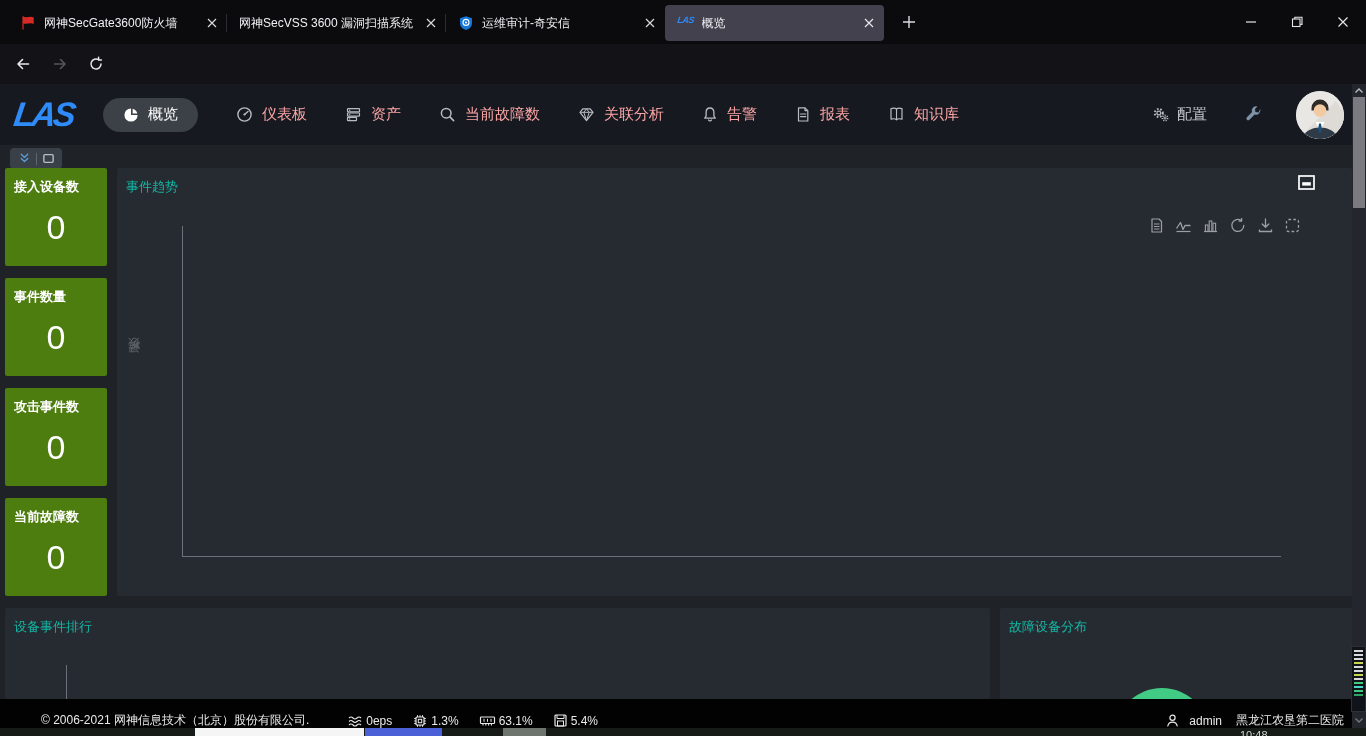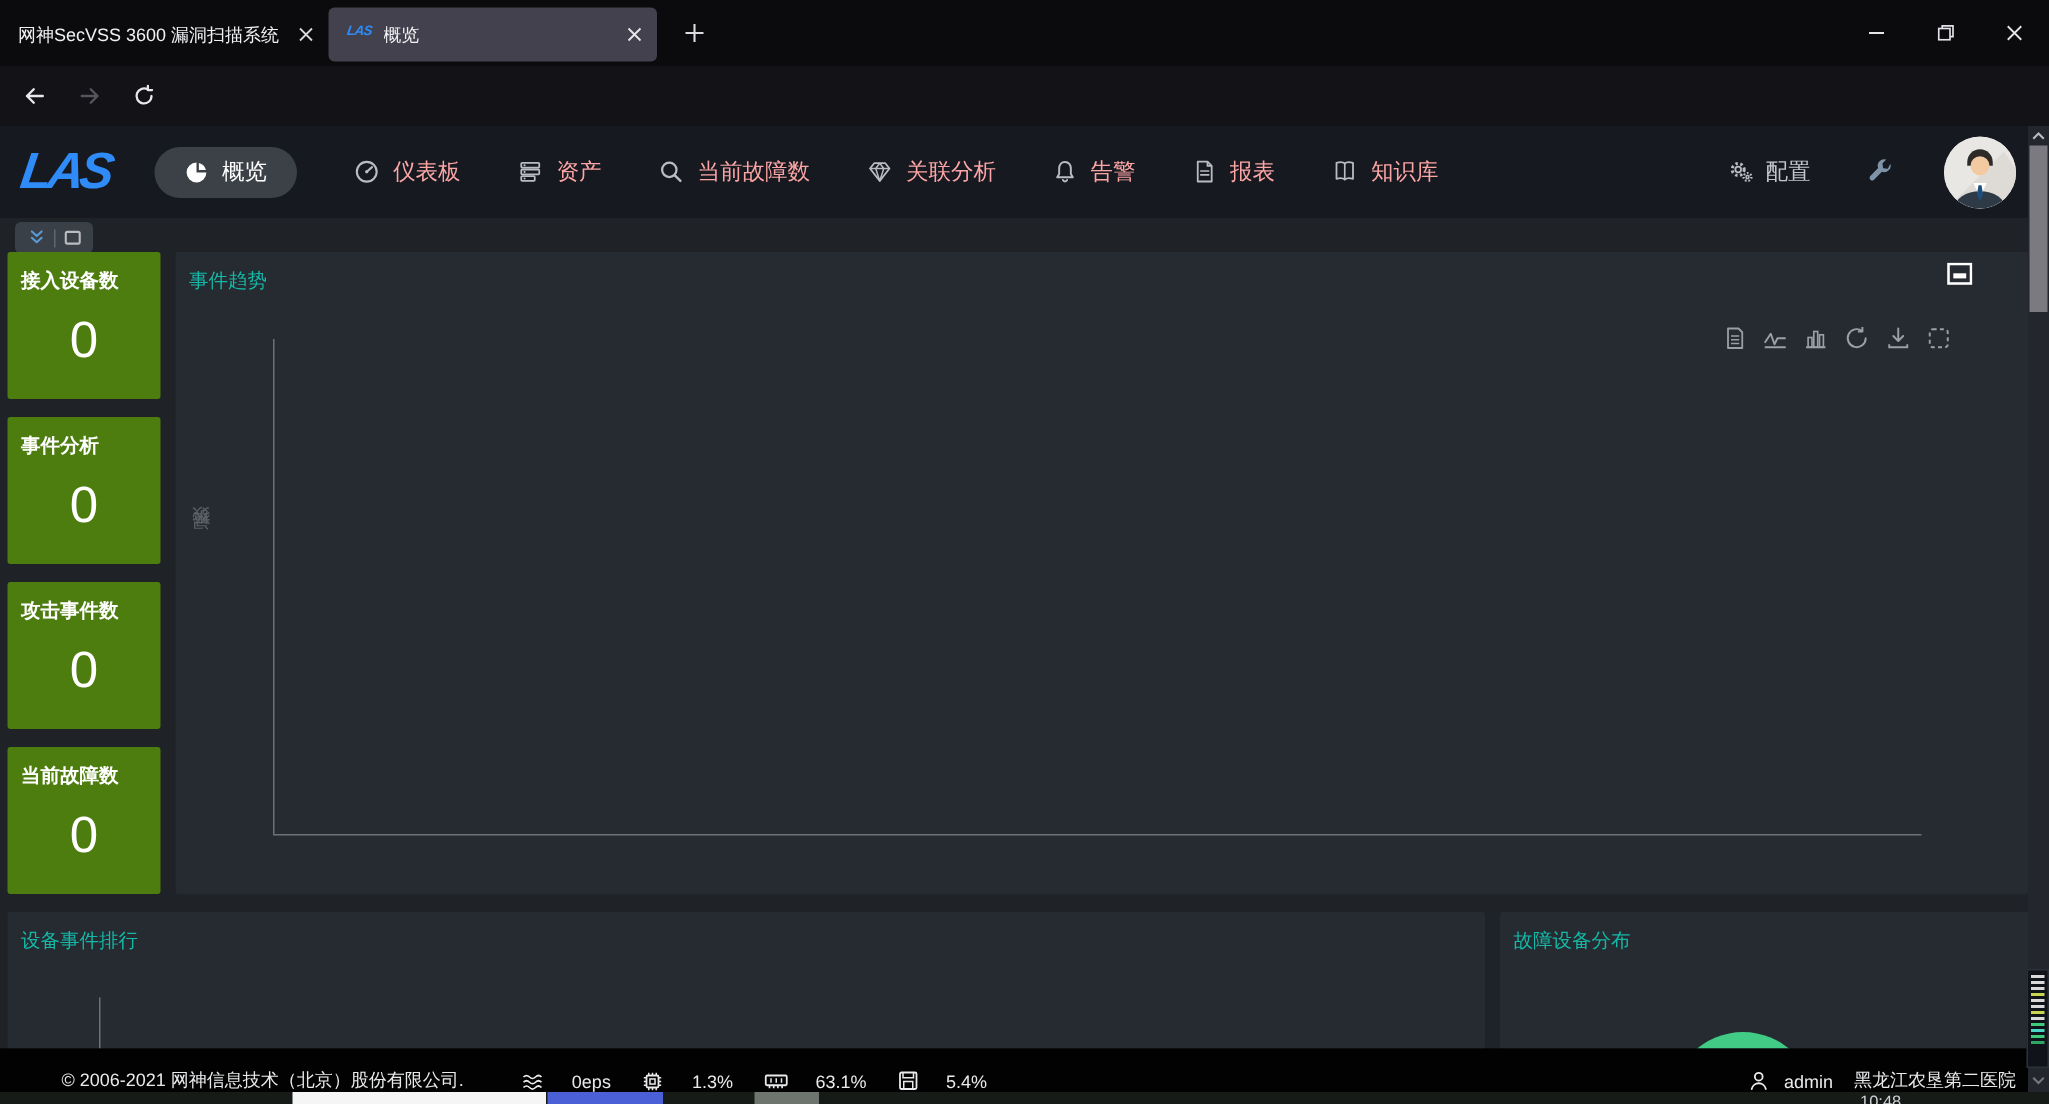--- a/index.html
+++ b/index.html
@@ -58,52 +58,77 @@
   .axis-h { position:absolute; left:65px; top:388px; width:1099px; height:1px; background:#6e7079; }
   .panel-bl { left:5px; top:463px; width:985px; height:91px; }
   .axis-v2 { position:absolute; left:61px; top:57px; width:1px; height:34px; background:#6e7079; }
   .panel-br { left:1000px; top:463px; width:353px; height:91px; overflow:hidden; }
   .green-circle { position:absolute; left:114px; top:80px; width:96px; height:96px; border-radius:50%; }
 
   
   .statusbar { position:absolute; left:0; top:699px; width:1366px; height:43px; background:#020202; display:flex; align-items:center; font-size:12px; color:#e9eaec;padding-left:28px; }
   .copyright { margin-left:13px; white-space:nowrap; }
   .metrics { display:flex; align-items:center; gap:20px; margin-left:38px; }
-  .metric { display:flex; align-items:center; gap:18px; }
+  .metric { display:flex; align-items:center; gap:3px; }
   .sb-right { margin-left:auto; margin-right:22px; display:flex; align-items:center; gap:9px; white-space:nowrap; }
 
   
   .taskbar { position:absolute; left:0; top:728px; width:1366px; height:8px; background:#161b17; overflow:hidden; }
   .tb-seg { position:absolute; top:0; height:8px; }
   .tb-clock { position:absolute; left:1240px; top:1px; font-size:11px; color:#cfd2d6; }
 
   
   .scrollbar { position:absolute; left:1352px; top:84px; width:14px; height:644px; background:#23262c; }
   .sb-thumb { position:absolute; left:1px; top:13px; width:12px; height:111px; background:#7a7a80; }
   .sb-up { position:absolute; left:1px; top:1px; }
   .sb-down { position:absolute; left:1px; top:630px; opacity:.55; }
   .sb-stripes { position:absolute; left:-1px; top:562px; width:15px; height:66px; background:#10141a; border:1px solid #2c3138; padding:3px 2px; }
   .stripe { height:2px; margin-bottom:2px; }
 </style>
 </head>
 <body>
 
 <div class="tabbar">
 
+  <div class="tab" style="margin-left:8px">
+    <svg class="favicon" viewBox="0 0 16 16">
+        <path d="M3 1.5 C6.5 3.4 10 .6 13.7 2.4 V9 C10 7.2 6.5 10 3 8.3 Z" fill="#d62a28"></path>
+        <rect x="2.4" y="1.2" width="1.2" height="13.5" rx="0.6" fill="#d62a28"></rect>
+      </svg>
+    <span class="tab-title">网神SecGate3600防火墙</span>
+    <span class="tab-close">
+        <svg width="10" height="10" viewBox="0 0 10 10">
+          <path d="M1 1 L9 9 M9 1 L1 9" stroke="#d8d8dc" stroke-width="1.2"></path>
+        </svg>
+      </span>
+  </div>
 
 
   <div class="tab">
     <span class="tab-title">网神SecVSS 3600 漏洞扫描系统 V3</span>
     <span class="tab-close">
         <svg width="10" height="10" viewBox="0 0 10 10">
           <path d="M1 1 L9 9 M9 1 L1 9" stroke="#d8d8dc" stroke-width="1.2"></path>
         </svg>
       </span>
   </div>
 
+  <div class="tab">
+    <svg class="favicon" viewBox="0 0 16 16">
+        <path d="M8 1.2 L14 3.3 V8 C14 11.6 11.5 13.9 8 15 C4.5 13.9 2 11.6 2 8 V3.3 Z" fill="#1677d9"></path>
+        <circle cx="8" cy="7.4" r="3" fill="none" stroke="#fff" stroke-width="1.1"></circle>
+        <circle cx="8" cy="7.4" r="1" fill="#fff"></circle>
+      </svg>
+    <span class="tab-title">运维审计-奇安信</span>
+    <span class="tab-close">
+        <svg width="10" height="10" viewBox="0 0 10 10">
+          <path d="M1 1 L9 9 M9 1 L1 9" stroke="#d8d8dc" stroke-width="1.2"></path>
+        </svg>
+      </span>
+  </div>
 
   <div class="tab active">
     <span class="favicon favicon-las">LAS</span>
     <span class="tab-title">概览</span>
     <span class="tab-close">
         <svg width="10" height="10" viewBox="0 0 10 10">
           <path d="M1 1 L9 9 M9 1 L1 9" stroke="#e8e8ec" stroke-width="1.2"></path>
         </svg>
       </span>
   </div>
@@ -293,21 +318,21 @@
     <svg width="13" height="13" viewBox="0 0 14 14">
         <rect x="2" y="2.8" width="10" height="8.4" rx="1.2" fill="none" stroke="#b9bdc2" stroke-width="1.5"></rect>
       </svg>
   </div>
 
   <div class="stat-card" style="top:23px">
     <div class="stat-label">接入设备数</div>
     <div class="stat-value">0</div>
   </div>
   <div class="stat-card" style="top:133px">
-    <div class="stat-label">事件分析</div>
+    <div class="stat-label">事件数量</div>
     <div class="stat-value">0</div>
   </div>
   <div class="stat-card" style="top:243px">
     <div class="stat-label">攻击事件数</div>
     <div class="stat-value">0</div>
   </div>
   <div class="stat-card" style="top:353px">
     <div class="stat-label">当前故障数</div>
     <div class="stat-value">0</div>
   </div>

